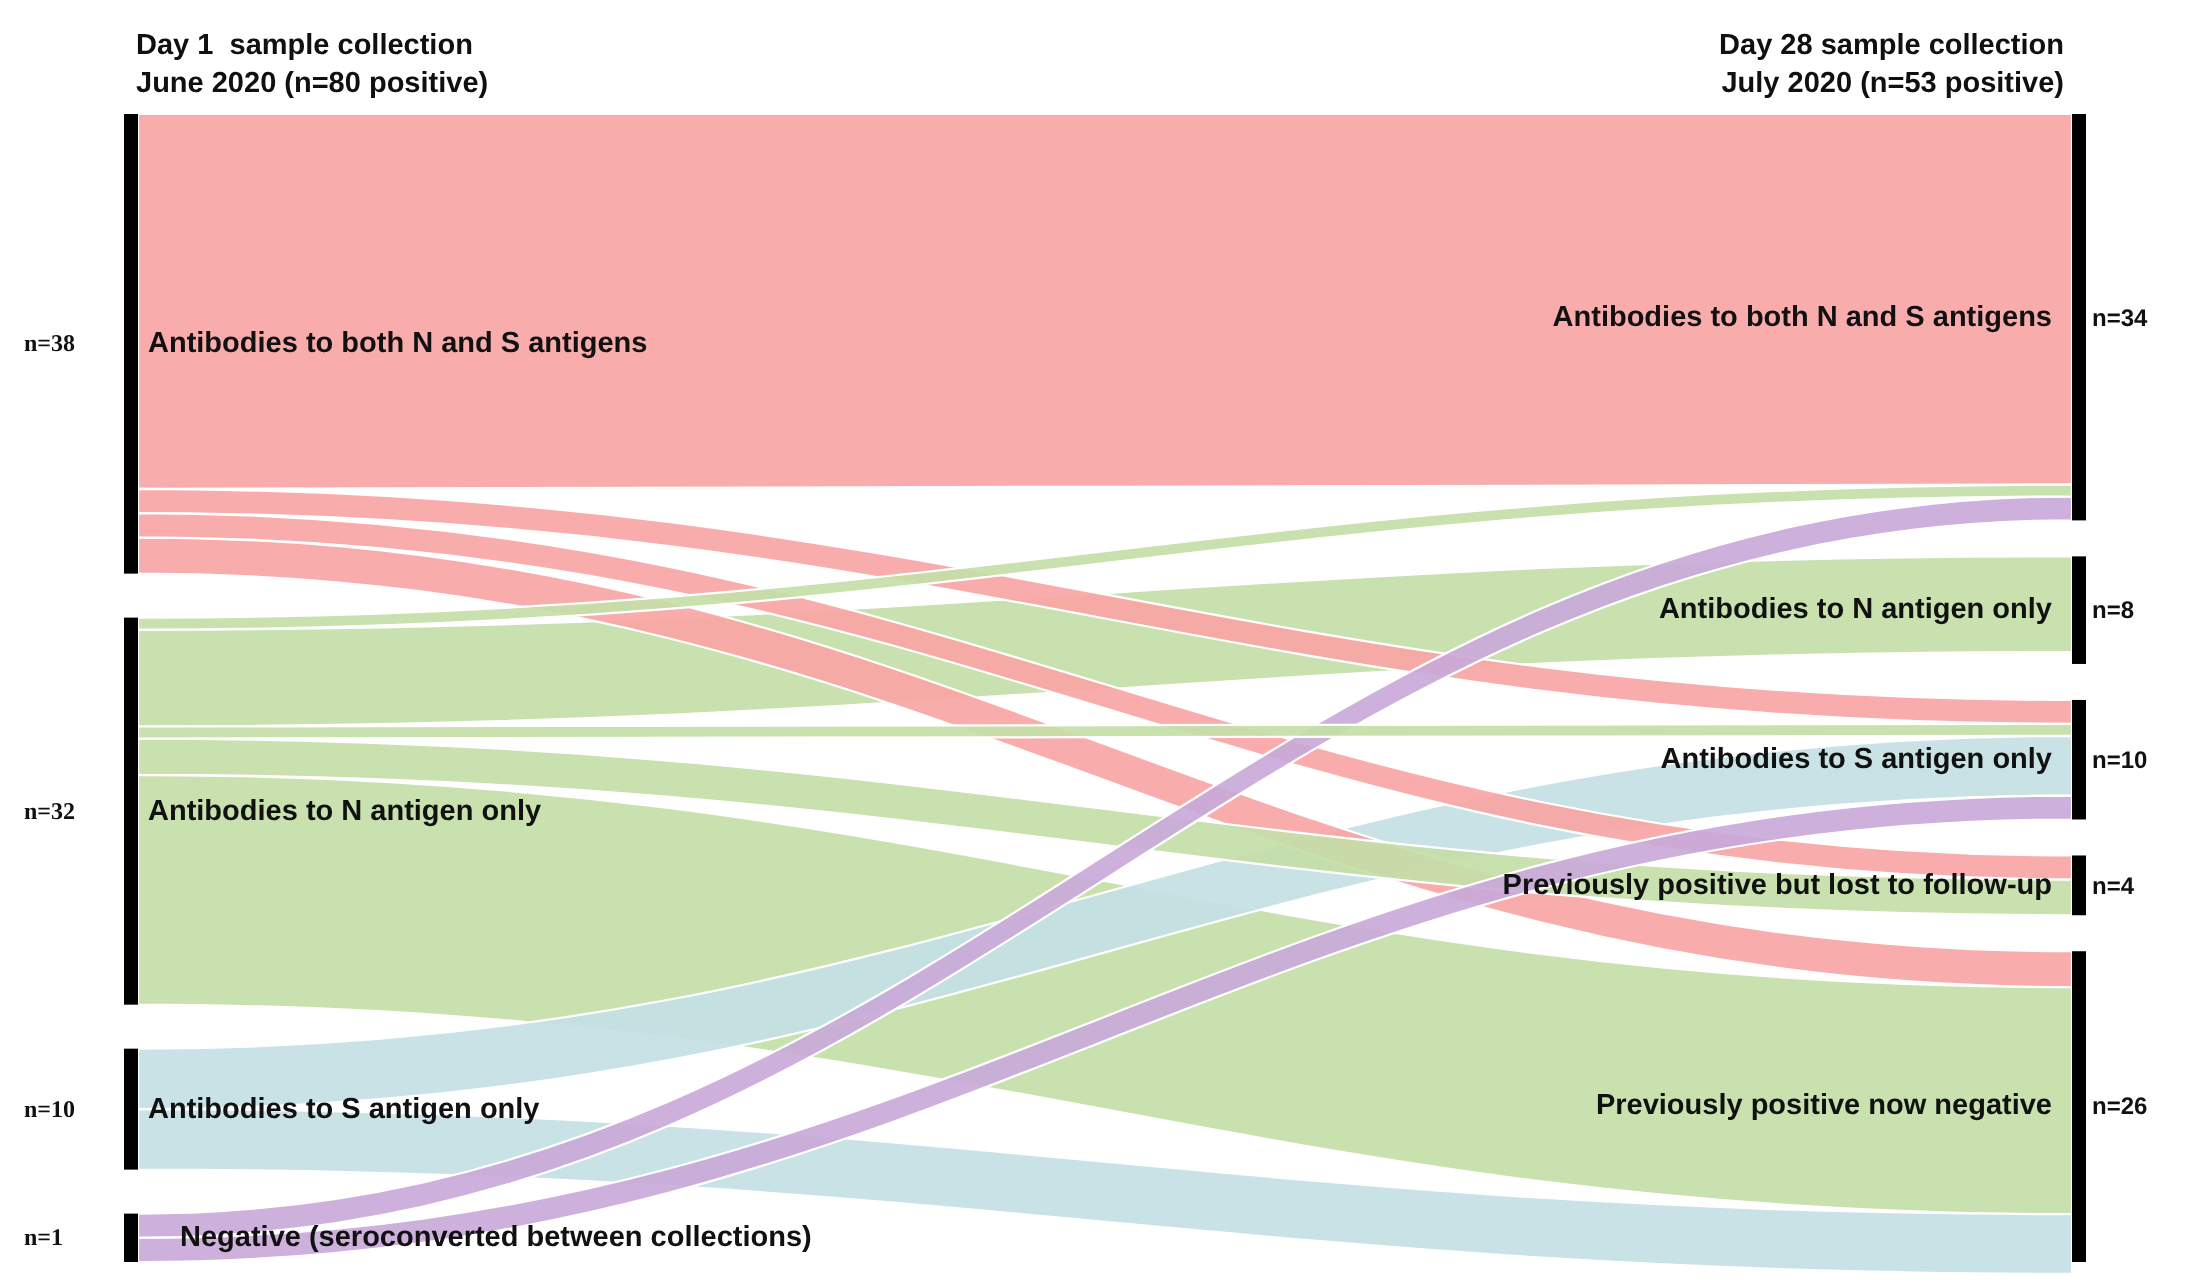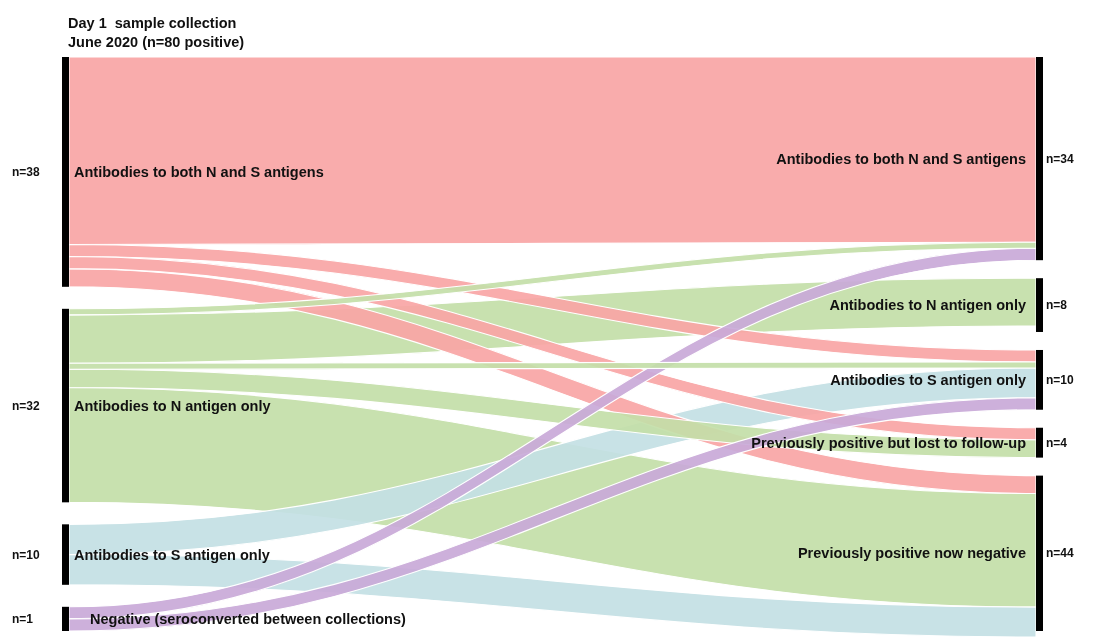--- a/index.html
+++ b/index.html
@@ -37,21 +37,21 @@
   .nodelabel.l{left:74px;text-align:left;}
   .nodelabel.r{right:72px;text-align:right;}
   .nval{
     position:absolute;
     font-size:12px;
     font-weight:bold;
     color:#111111;
     white-space:nowrap;
     transform:translateY(-50%);
   }
-  .nval.l{left:12px;}
+  .nval.l{left:12px;font-family:Liberation Serif, serif;}
   .nval.r{left:1046px;}
 </style>
 </head>
 <body>
 
 <div id="canvas">
 
   <svg id="sankey" viewBox="0 0 1098 643" xmlns="http://www.w3.org/2000/svg">
       <path d="M69,57 C475.14,57 629.86,57 1036,57 L1036,242.26190476190476 C629.86,242.26190476190476 475.14,244.47619047619048 69,244.47619047619048 Z" fill="#F9A5A5" fill-opacity="0.92" stroke="#ffffff" stroke-width="1.1"></path>
       <path d="M69,387.4285714285714 C475.14,387.4285714285714 629.86,493.54761904761904 1036,493.54761904761904 L1036,607.0952380952381 C629.86,607.0952380952381 475.14,502.33333333333326 69,502.33333333333326 Z" fill="#C3DEA8" fill-opacity="0.92" stroke="#ffffff" stroke-width="1.1"></path>
@@ -72,35 +72,37 @@
       <rect x="62" y="606.8095238095237" width="7" height="24.19047619047619" fill="#000000"></rect>
       <rect x="1036" y="57" width="7" height="203.1904761904762" fill="#000000"></rect>
       <rect x="1036" y="278.1904761904762" width="7" height="53.785714285714285" fill="#000000"></rect>
       <rect x="1036" y="349.9761904761905" width="7" height="59.76190476190476" fill="#000000"></rect>
       <rect x="1036" y="427.73809523809524" width="7" height="29.88095238095238" fill="#000000"></rect>
       <rect x="1036" y="475.6190476190476" width="7" height="155.38095238095238" fill="#000000"></rect>
     </svg>
 
   <div class="hdr left">Day 1  sample collection
 June 2020 (n=80 positive)</div>
+  <div class="hdr right">Day 28 sample collection
+July 2020 (n=53 positive)</div>
 
   <div id="labels">
       <div class="nodelabel l" style="top: 171.905px;">Antibodies to both N and S antigens</div>
       <div class="nval l" style="top: 171.905px;">n=38</div>
       <div class="nodelabel l" style="top: 405.571px;">Antibodies to N antigen only</div>
       <div class="nval l" style="top: 405.571px;">n=32</div>
       <div class="nodelabel l" style="top: 554.571px;">Antibodies to S antigen only</div>
       <div class="nval l" style="top: 554.571px;">n=10</div>
       <div class="nodelabel l" style="top: 618.905px; margin-left: 16px;">Negative (seroconverted between collections)</div>
       <div class="nval l" style="top: 618.905px;">n=1</div>
       <div class="nodelabel r" style="top: 158.595px;">Antibodies to both N and S antigens</div>
       <div class="nval r" style="top: 158.595px;">n=34</div>
       <div class="nodelabel r" style="top: 305.083px;">Antibodies to N antigen only</div>
       <div class="nval r" style="top: 305.083px;">n=8</div>
       <div class="nodelabel r" style="top: 379.857px;">Antibodies to S antigen only</div>
       <div class="nval r" style="top: 379.857px;">n=10</div>
       <div class="nodelabel r" style="top: 442.679px;">Previously positive but lost to follow-up</div>
       <div class="nval r" style="top: 442.679px;">n=4</div>
       <div class="nodelabel r" style="top: 553.31px; text-align: right;">Previously positive now negative</div>
-      <div class="nval r" style="top: 553.31px;">n=44</div>
+      <div class="nval r" style="top: 553.31px;">n=26</div>
     </div>
 
 </div>
 
 </body></html>

